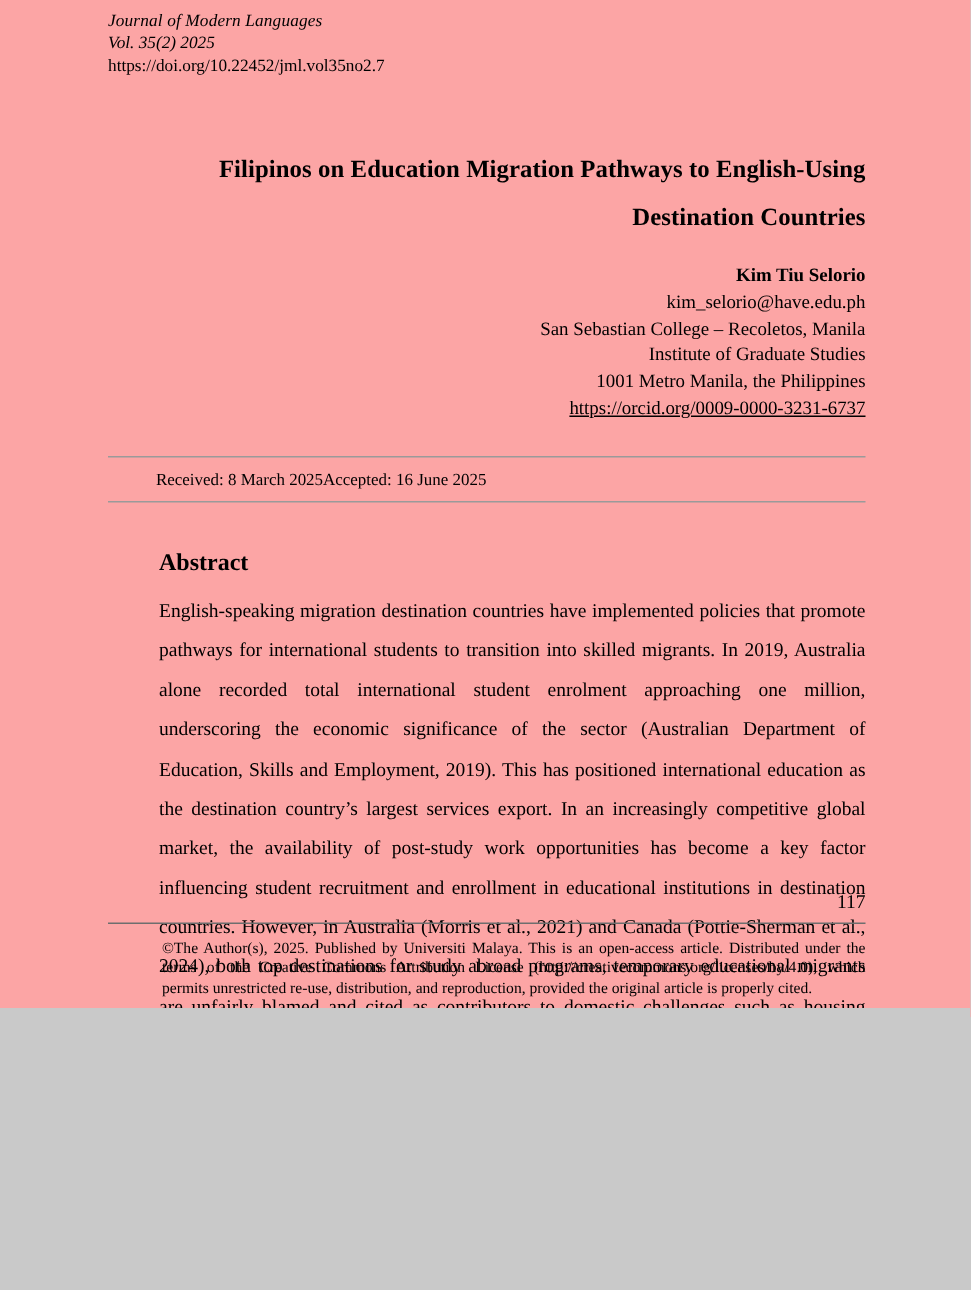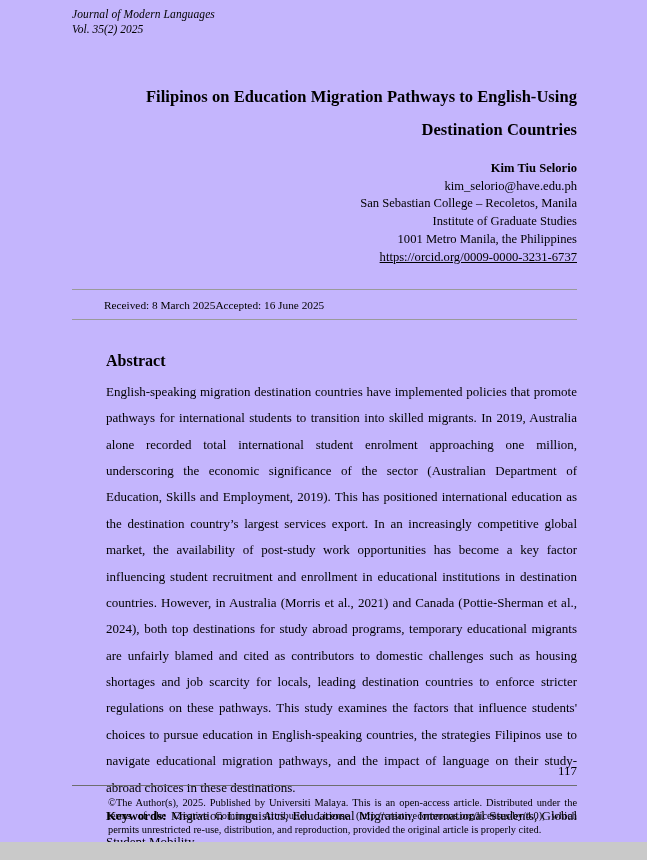--- a/index.html
+++ b/index.html
@@ -3,22 +3,22 @@
 <meta charset="utf-8">
 <style>
   html, body {
     margin: 0;
     padding: 0;
     background: #c9c9c9;
   }
   .page {
     position: relative;
     width: 647px;
-    height: 842px;
-    background: #c4b5fd;
+    height: 672px;
+    background: #fca5a5;
     overflow: hidden;
     font-family: "Liberation Serif", serif;
     color: #000000;
     box-sizing: border-box;
   }
   .content {
     position: absolute;
     left: 72px;
     top: 0;
     width: 505px;
@@ -134,20 +134,21 @@
 </style>
 </head>
 <body>
 
 <div class="page">
   <div class="content">
 
     <div class="journal-head">
       <div class="journal-title">Journal of Modern Languages</div>
       <div class="journal-vol">Vol. 35(2) 2025</div>
+      <div class="journal-doi">https://doi.org/10.22452/jml.vol35no2.7</div>
     </div>
 
     <div class="article-title">
       <span class="line1">Filipinos on Education Migration Pathways to English-Using</span>
       <span class="line2">Destination Countries</span>
     </div>
 
     <div class="author-block">
       <div class="author-name">Kim Tiu Selorio</div>
       <div>kim_selorio@have.edu.ph</div>

